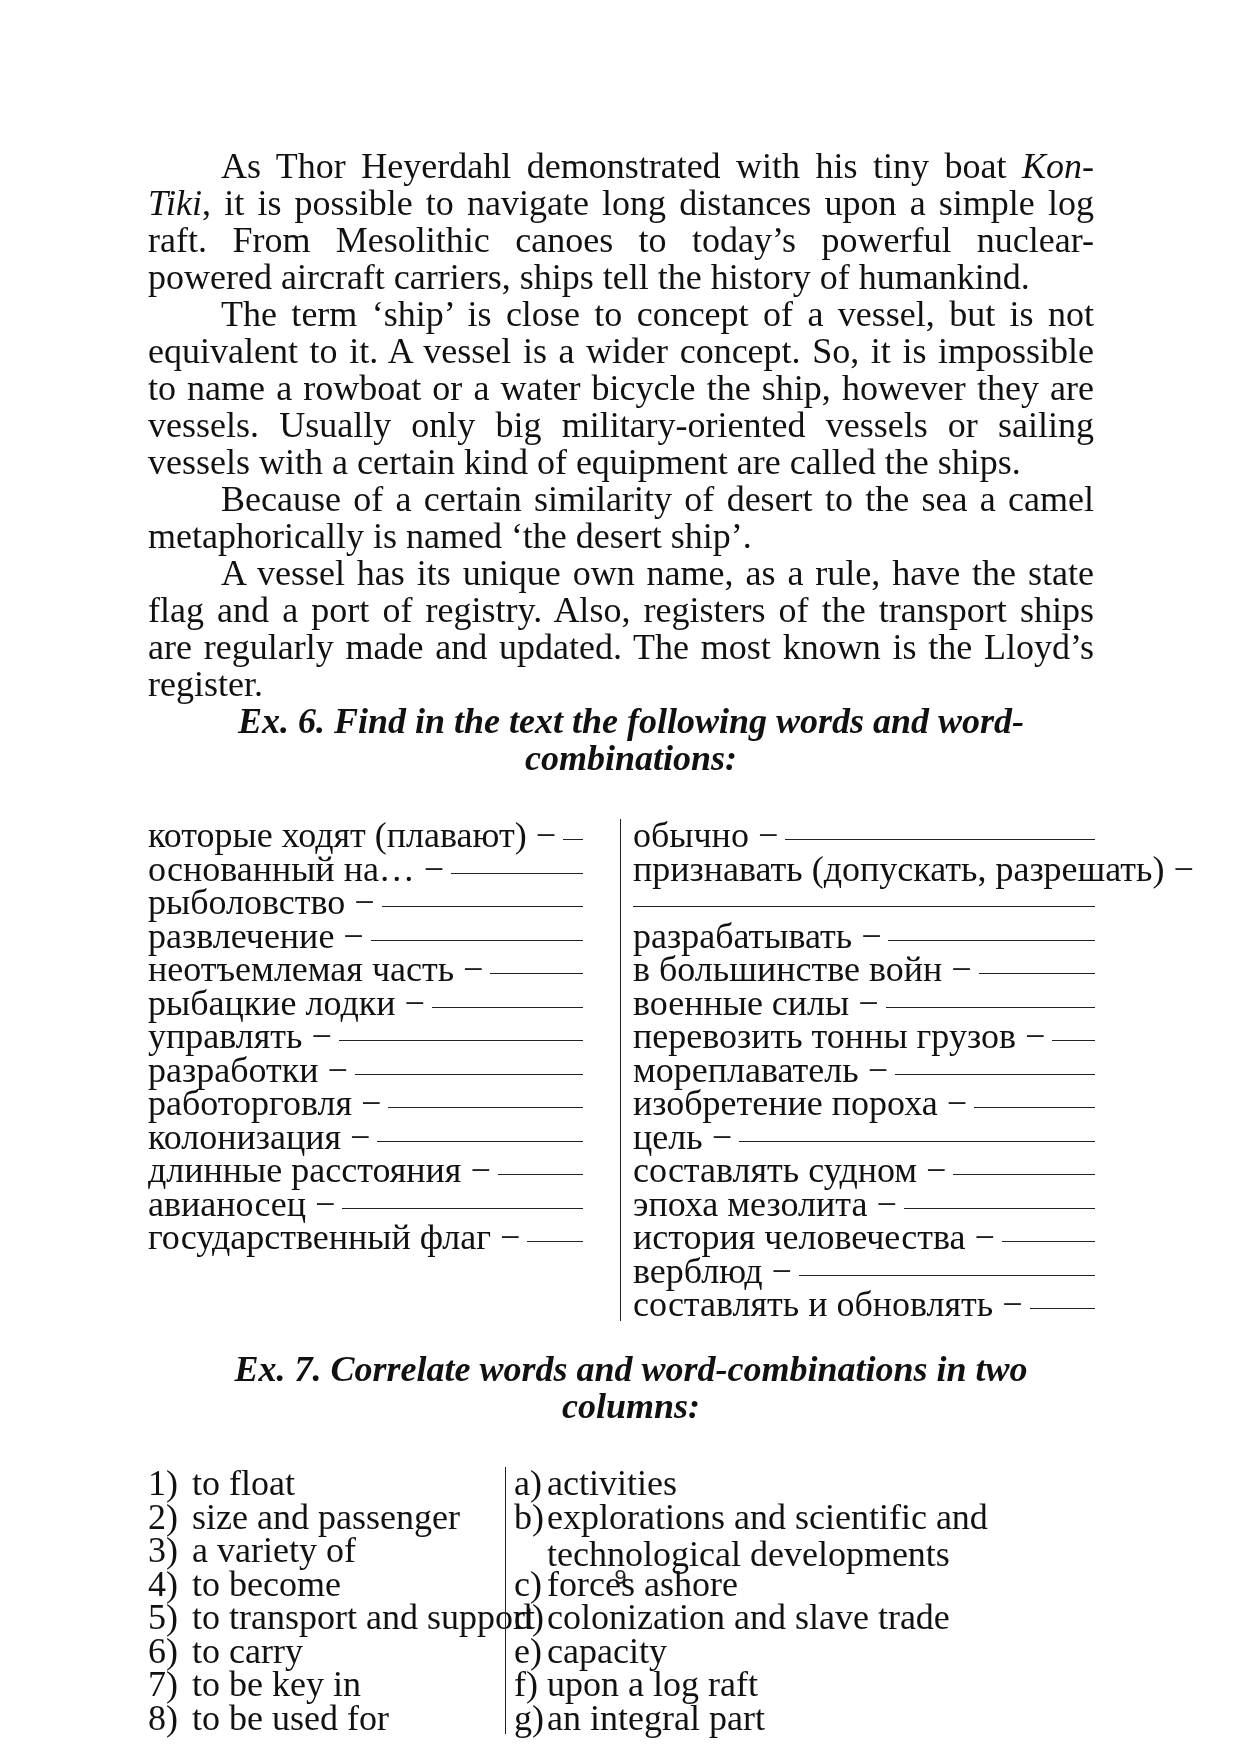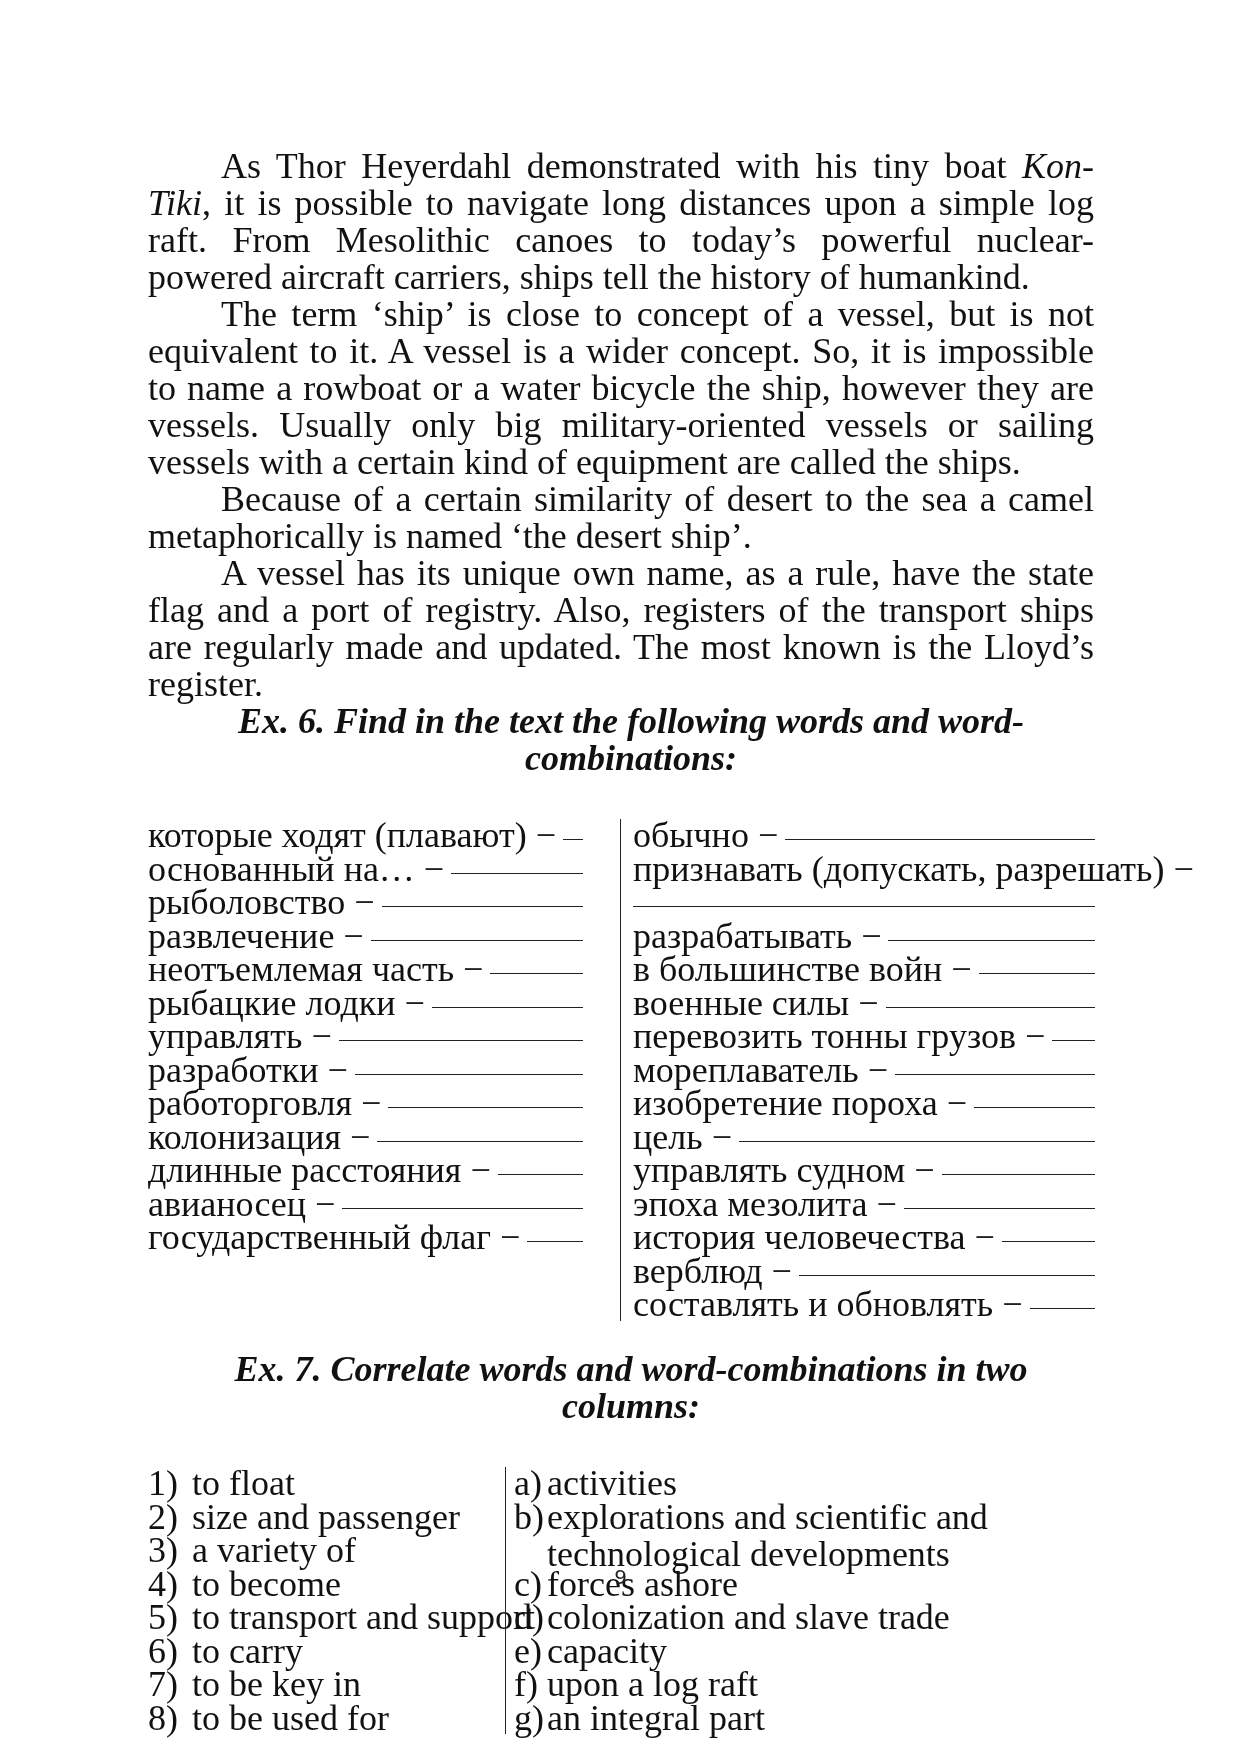--- a/index.html
+++ b/index.html
@@ -129,21 +129,21 @@
         </div>
         <div class="row">
           <span class="lbl">изобретение пороха −</span>
           <span class="blank"></span>
         </div>
         <div class="row">
           <span class="lbl">цель −</span>
           <span class="blank"></span>
         </div>
         <div class="row">
-          <span class="lbl">управлять судном −</span>
+          <span class="lbl">составлять судном −</span>
           <span class="blank"></span>
         </div>
         <div class="row">
           <span class="lbl">эпоха мезолита −</span>
           <span class="blank"></span>
         </div>
         <div class="row">
           <span class="lbl">история человечества −</span>
           <span class="blank"></span>
         </div>

